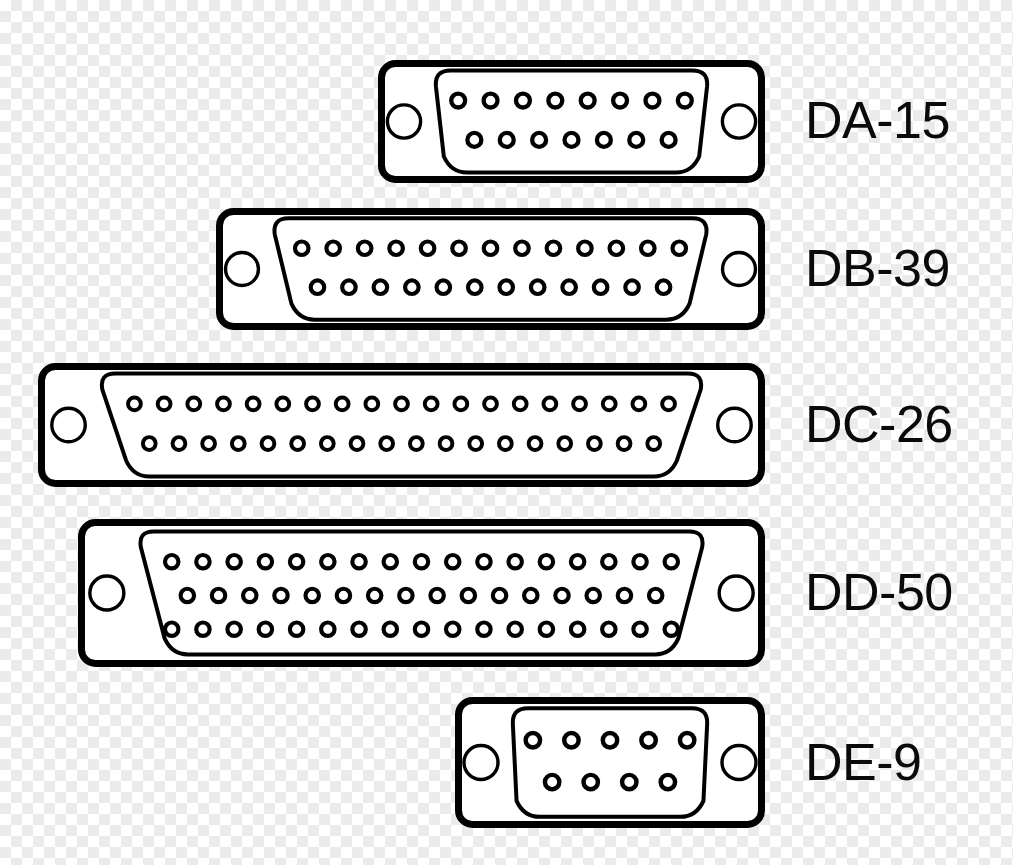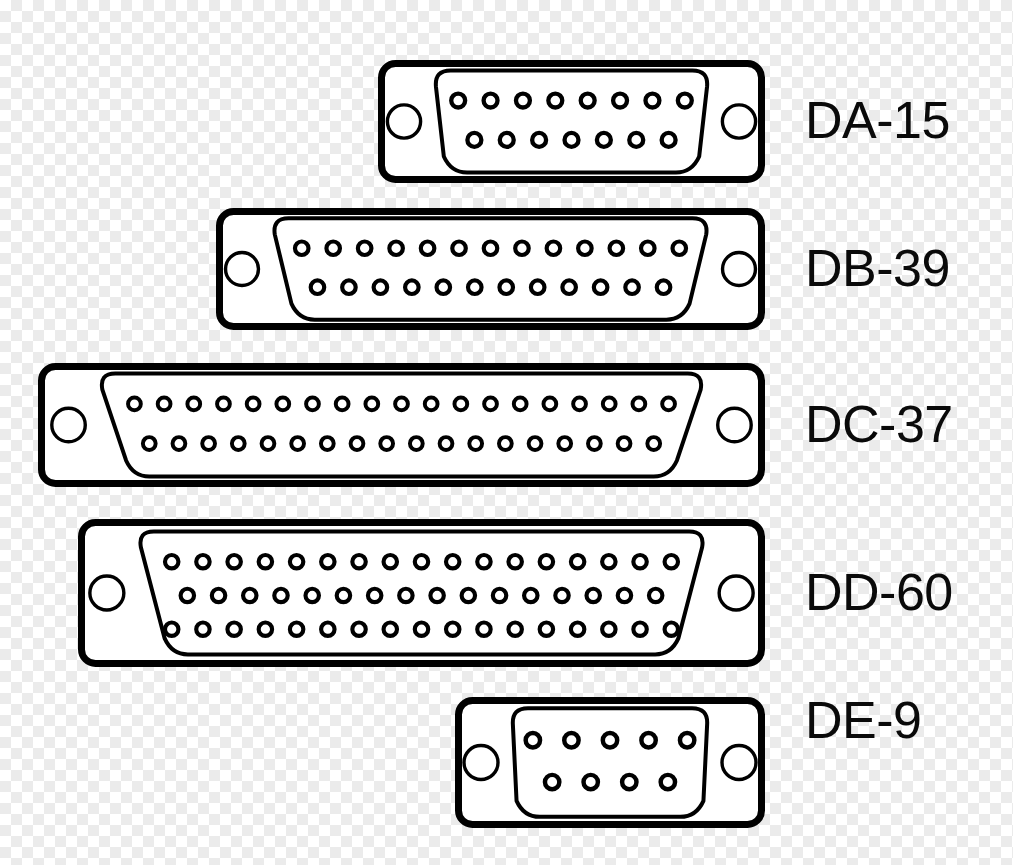--- a/index.html
+++ b/index.html
@@ -155,21 +155,21 @@
           <circle cx="445.68616111111106" cy="88.52560000000001" r="6.380009855555555" fill="#ffffff" stroke="#000000" stroke-width="3.9556061104444438"></circle>
           <circle cx="475.3606255555555" cy="88.52560000000001" r="6.380009855555555" fill="#ffffff" stroke="#000000" stroke-width="3.9556061104444438"></circle>
           <circle cx="505.0350899999999" cy="88.52560000000001" r="6.380009855555555" fill="#ffffff" stroke="#000000" stroke-width="3.9556061104444438"></circle>
           <circle cx="534.7095544444444" cy="88.52560000000001" r="6.380009855555555" fill="#ffffff" stroke="#000000" stroke-width="3.9556061104444438"></circle>
           <circle cx="564.3840188888888" cy="88.52560000000001" r="6.380009855555555" fill="#ffffff" stroke="#000000" stroke-width="3.9556061104444438"></circle>
           <circle cx="594.0584833333332" cy="88.52560000000001" r="6.380009855555555" fill="#ffffff" stroke="#000000" stroke-width="3.9556061104444438"></circle>
           <circle cx="623.7329477777777" cy="88.52560000000001" r="6.380009855555555" fill="#ffffff" stroke="#000000" stroke-width="3.9556061104444438"></circle>
         </g>
       </svg>
     </div>
-    <div class="connector-label" style="left: 805px; top: 398px;">DC-37</div>
+    <div class="connector-label" style="left: 805px; top: 398px;">DC-26</div>
     <div class="connector-row" style="left: 70px; top: 511px;">
       <svg class="connector-svg" width="703" height="164" viewBox="0 0 703 164">
         <rect x="11.5" y="11.5" width="680" height="141" rx="14" ry="14" fill="#ffffff" stroke="#000000" stroke-width="7"></rect>
         <circle cx="36.854" cy="82" r="17" fill="#ffffff" stroke="#000000" stroke-width="3.4"></circle>
         <circle cx="666.146" cy="82" r="17" fill="#ffffff" stroke="#000000" stroke-width="3.4"></circle>
         <path d="M 83.854 20.58 L 619.146 20.58 Q 635.146 20.58 632.066 36.58 L 608.346 127.42000000000002 Q 601.146 143.42000000000002 585.146 143.42000000000002 L 117.854 143.42000000000002 Q 101.854 143.42000000000002 94.654 127.42000000000002 L 70.93400000000001 36.58 Q 67.854 20.58 83.854 20.58 Z" fill="#ffffff" stroke="#000000" stroke-width="4" stroke-linejoin="round"></path>
         <g>
           <circle cx="101.70922" cy="50.6758" r="6.713127212499999" fill="#ffffff" stroke="#000000" stroke-width="4.162138871749999"></circle>
           <circle cx="132.9330675" cy="50.6758" r="6.713127212499999" fill="#ffffff" stroke="#000000" stroke-width="4.162138871749999"></circle>
           <circle cx="164.156915" cy="50.6758" r="6.713127212499999" fill="#ffffff" stroke="#000000" stroke-width="4.162138871749999"></circle>
@@ -220,21 +220,21 @@
           <circle cx="413.94769499999995" cy="118.23780000000002" r="6.713127212499999" fill="#ffffff" stroke="#000000" stroke-width="4.162138871749999"></circle>
           <circle cx="445.17154249999993" cy="118.23780000000002" r="6.713127212499999" fill="#ffffff" stroke="#000000" stroke-width="4.162138871749999"></circle>
           <circle cx="476.39538999999996" cy="118.23780000000002" r="6.713127212499999" fill="#ffffff" stroke="#000000" stroke-width="4.162138871749999"></circle>
           <circle cx="507.61923749999994" cy="118.23780000000002" r="6.713127212499999" fill="#ffffff" stroke="#000000" stroke-width="4.162138871749999"></circle>
           <circle cx="538.8430849999999" cy="118.23780000000002" r="6.713127212499999" fill="#ffffff" stroke="#000000" stroke-width="4.162138871749999"></circle>
           <circle cx="570.0669324999999" cy="118.23780000000002" r="6.713127212499999" fill="#ffffff" stroke="#000000" stroke-width="4.162138871749999"></circle>
           <circle cx="601.2907799999999" cy="118.23780000000002" r="6.713127212499999" fill="#ffffff" stroke="#000000" stroke-width="4.162138871749999"></circle>
         </g>
       </svg>
     </div>
-    <div class="connector-label" style="left: 805px; top: 566px;">DD-60</div>
+    <div class="connector-label" style="left: 805px; top: 566px;">DD-50</div>
     <div class="connector-row" style="left: 447px; top: 689px;">
       <svg class="connector-svg" width="326" height="147" viewBox="0 0 326 147">
         <rect x="11.5" y="11.5" width="303" height="124" rx="14" ry="14" fill="#ffffff" stroke="#000000" stroke-width="7"></rect>
         <circle cx="34" cy="73.5" r="17" fill="#ffffff" stroke="#000000" stroke-width="3.4"></circle>
         <circle cx="292" cy="73.5" r="17" fill="#ffffff" stroke="#000000" stroke-width="3.4"></circle>
         <path d="M 81 19.135 L 245 19.135 Q 261 19.135 260.144 35.135000000000005 L 256.44 111.86500000000001 Q 249.24 127.86500000000001 233.24 127.86500000000001 L 92.76 127.86500000000001 Q 76.76 127.86500000000001 69.56 111.86500000000001 L 65.85600000000001 35.135000000000005 Q 65 19.135 81 19.135 Z" fill="#ffffff" stroke="#000000" stroke-width="4" stroke-linejoin="round"></path>
         <g>
           <circle cx="85.86" cy="51.210350000000005" r="7.2" fill="#ffffff" stroke="#000000" stroke-width="4.464"></circle>
           <circle cx="124.42999999999999" cy="51.210350000000005" r="7.2" fill="#ffffff" stroke="#000000" stroke-width="4.464"></circle>
           <circle cx="163" cy="51.210350000000005" r="7.2" fill="#ffffff" stroke="#000000" stroke-width="4.464"></circle>
@@ -242,14 +242,14 @@
           <circle cx="240.14" cy="51.210350000000005" r="7.2" fill="#ffffff" stroke="#000000" stroke-width="4.464"></circle>
         </g>
         <g>
           <circle cx="105.145" cy="93.07140000000001" r="7.2" fill="#ffffff" stroke="#000000" stroke-width="4.464"></circle>
           <circle cx="143.71499999999997" cy="93.07140000000001" r="7.2" fill="#ffffff" stroke="#000000" stroke-width="4.464"></circle>
           <circle cx="182.28499999999997" cy="93.07140000000001" r="7.2" fill="#ffffff" stroke="#000000" stroke-width="4.464"></circle>
           <circle cx="220.85499999999996" cy="93.07140000000001" r="7.2" fill="#ffffff" stroke="#000000" stroke-width="4.464"></circle>
         </g>
       </svg>
     </div>
-    <div class="connector-label" style="left: 805px; top: 694px;">DE-9</div>
+    <div class="connector-label" style="left: 805px; top: 736px;">DE-9</div>
   </div>
 
 </body></html>

